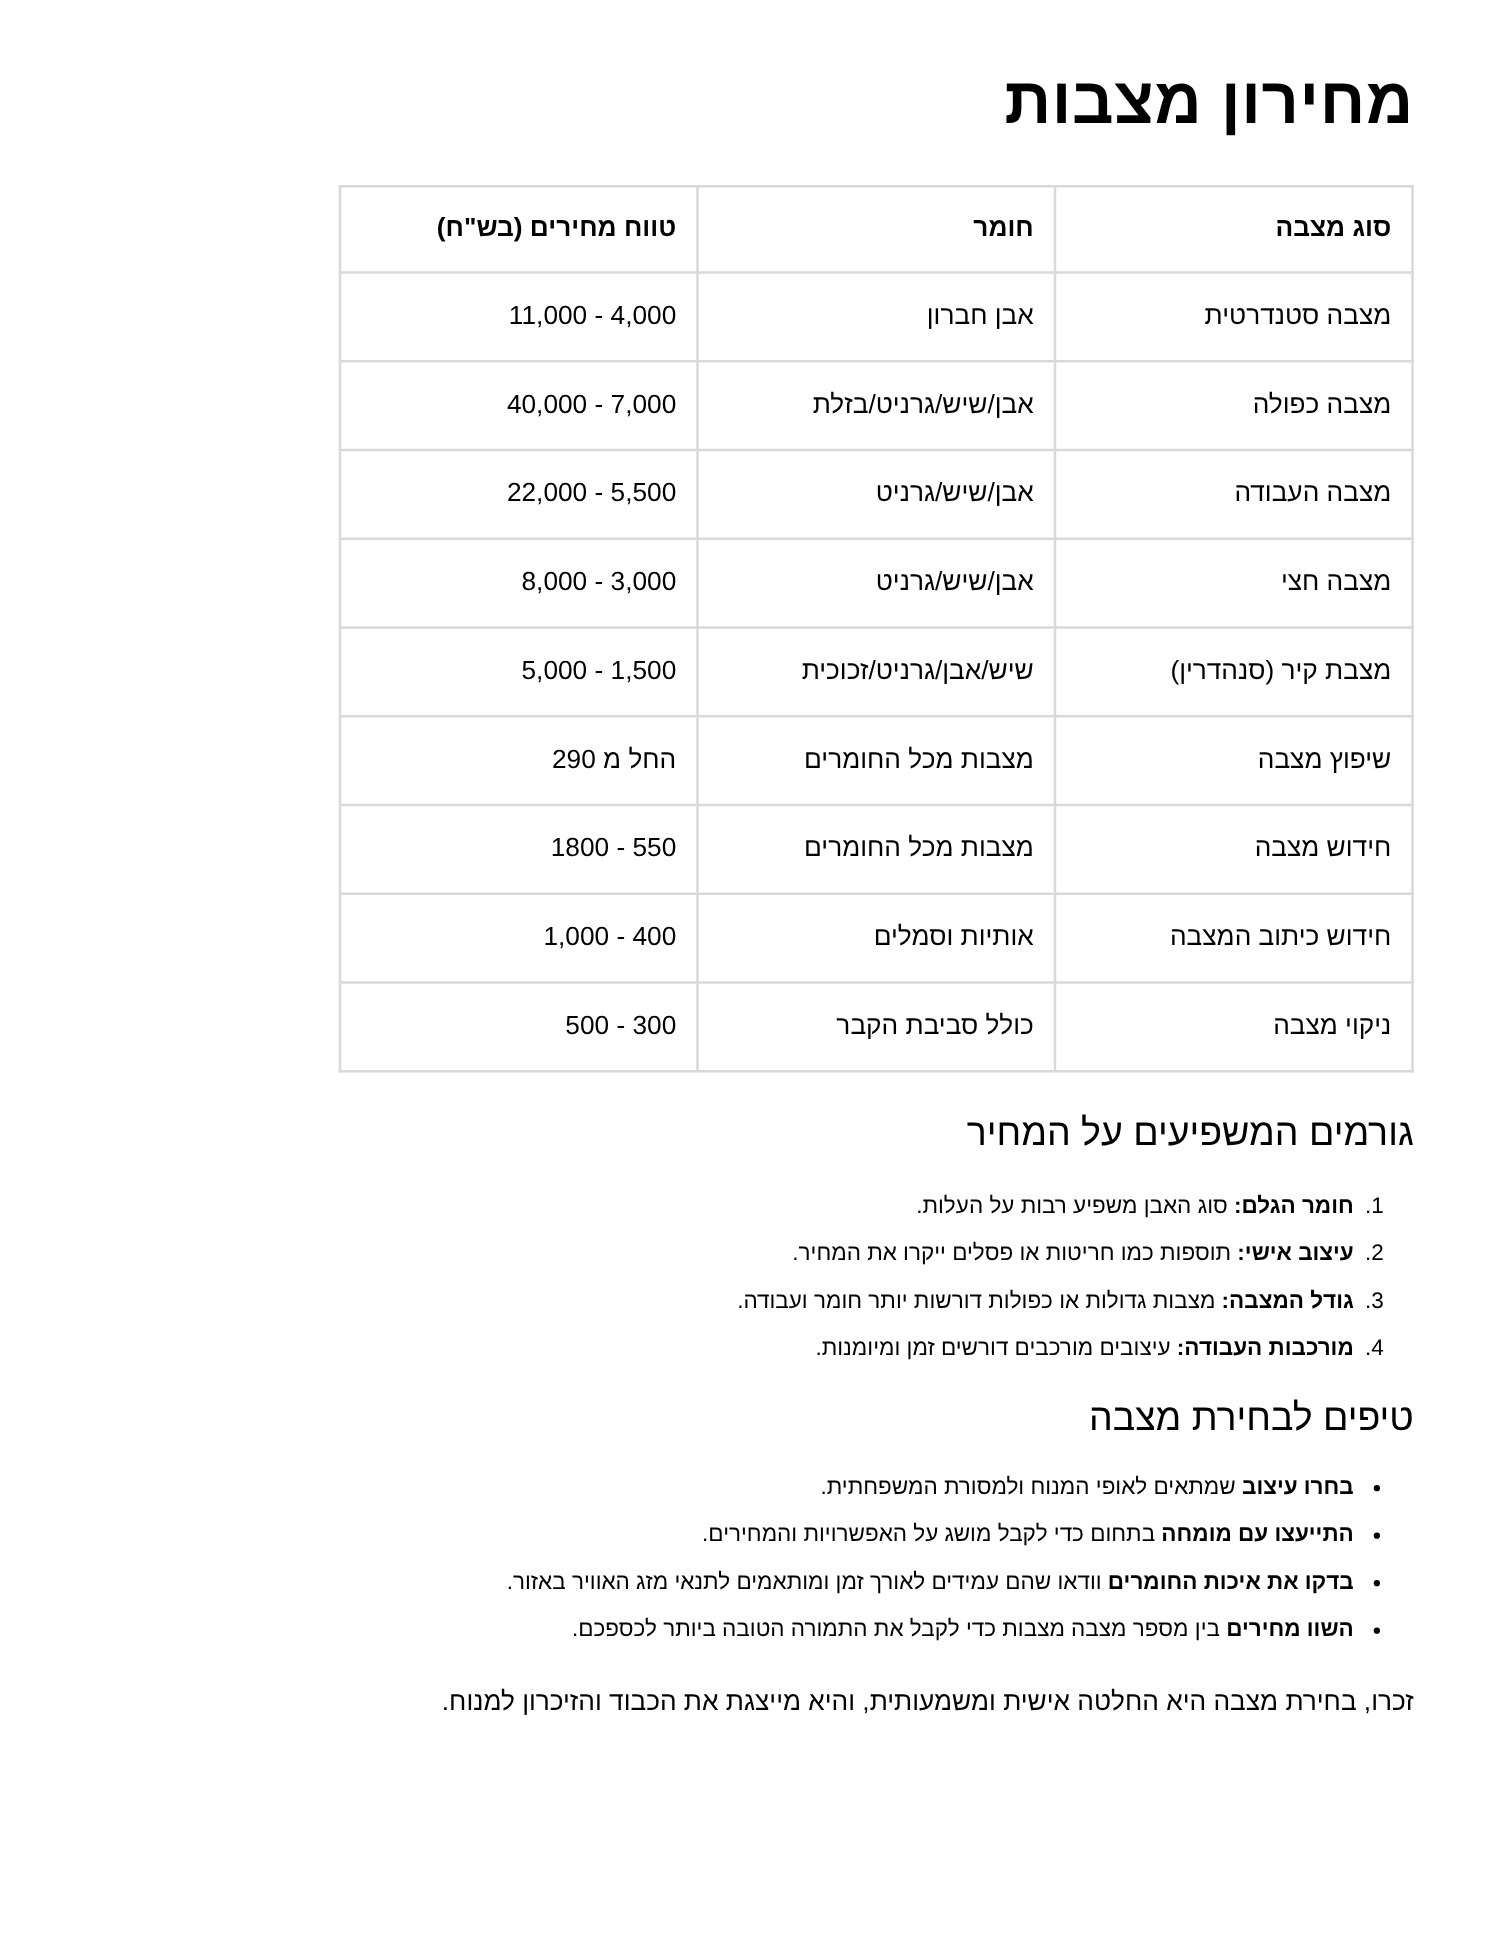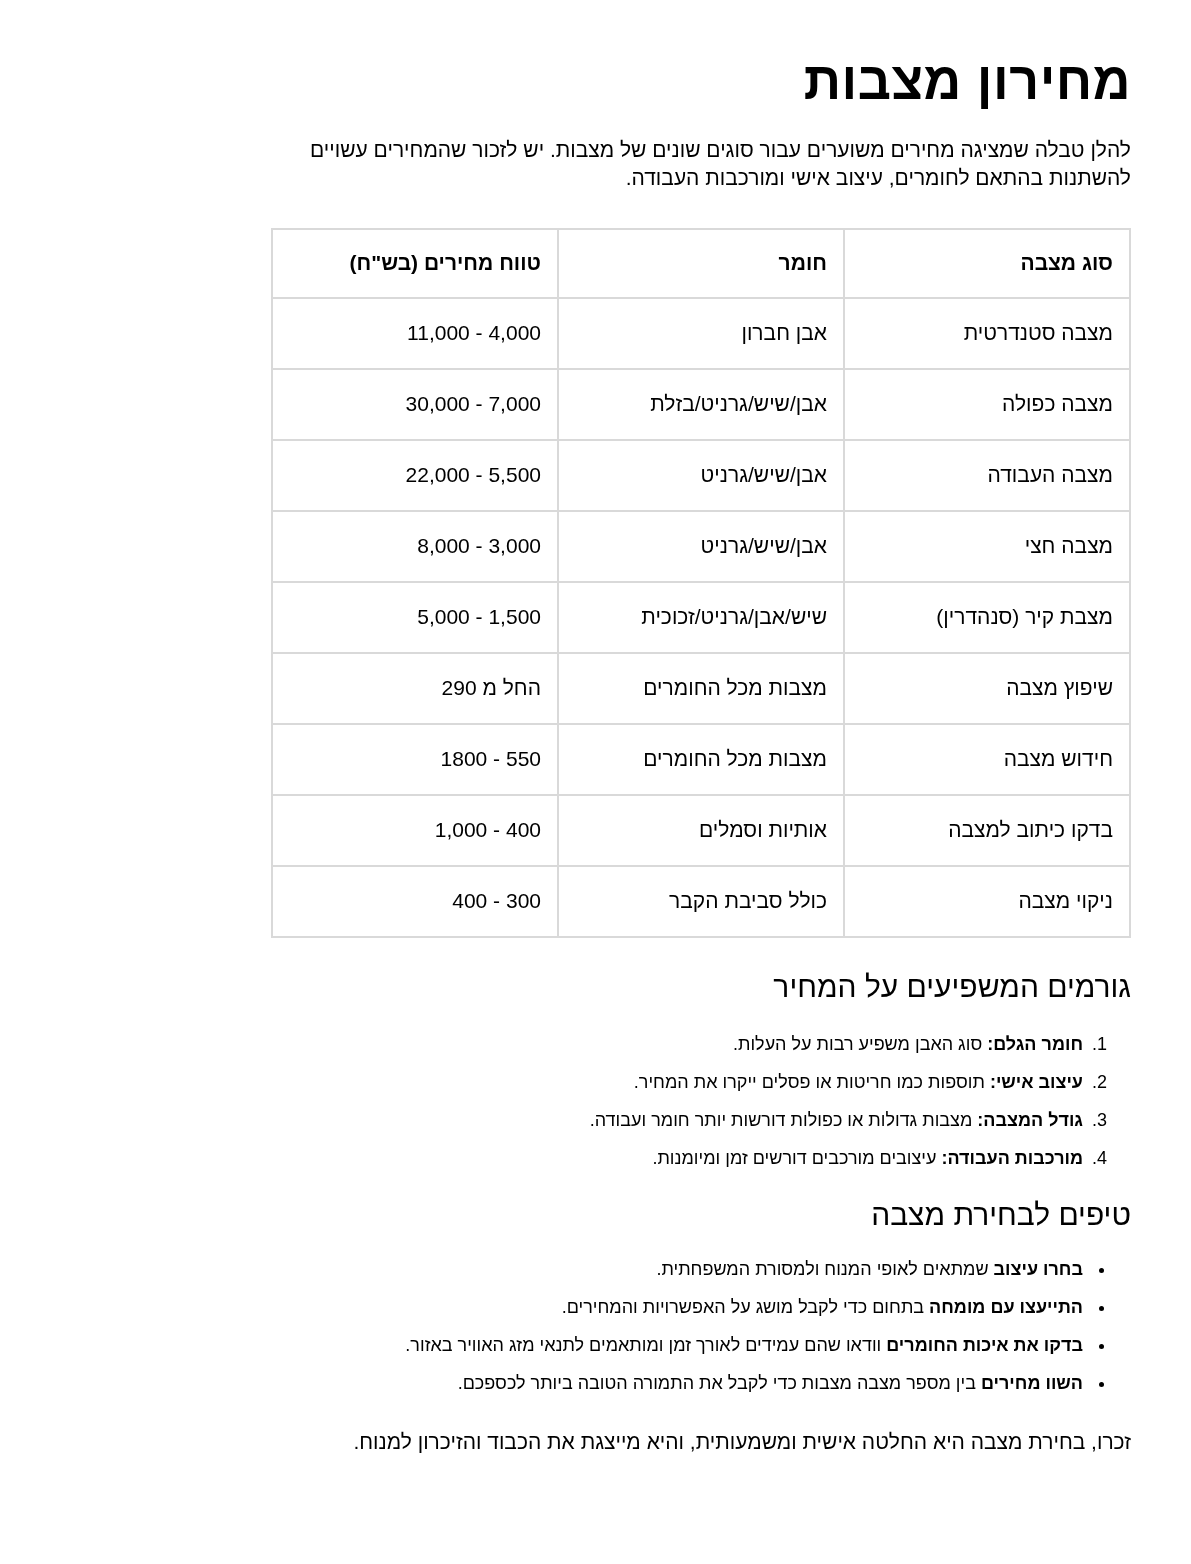--- a/index.html
+++ b/index.html
@@ -75,41 +75,40 @@
   }
   strong.lead { font-weight: 700; }
 </style>
 </head>
 <body>
 
 <div class="page">
 
   <h1 class="doc-title">מחירון מצבות</h1>
 
-  <p class="intro">להלן טבלה שמציגה מחירים משוערים עבור סוגים שונים של מצבות. יש לזכור שהמחירים עשויים להשתנות בהתאם לחומרים, עיצוב אישי ומורכבות העבודה.</p>
 
   <table class="price-table">
     <thead>
       <tr>
         <th>סוג מצבה</th>
         <th>חומר</th>
         <th>טווח מחירים (בש"ח)</th>
       </tr>
     </thead>
     <tbody>
     <tr>
       <td>מצבה סטנדרטית</td>
       <td>אבן חברון</td>
       <td>4,000 - 11,000</td>
     </tr>
 
     <tr>
       <td>מצבה כפולה</td>
       <td>אבן/שיש/גרניט/בזלת</td>
-      <td>7,000 - 30,000</td>
+      <td>7,000 - 40,000</td>
     </tr>
 
     <tr>
       <td>מצבה העבודה</td>
       <td>אבן/שיש/גרניט</td>
       <td>5,500 - 22,000</td>
     </tr>
 
     <tr>
       <td>מצבה חצי</td>
@@ -129,29 +128,29 @@
       <td>החל מ 290</td>
     </tr>
 
     <tr>
       <td>חידוש מצבה</td>
       <td>מצבות מכל החומרים</td>
       <td>550 - 1800</td>
     </tr>
 
     <tr>
-      <td>בדקו כיתוב למצבה</td>
+      <td>חידוש כיתוב המצבה</td>
       <td>אותיות וסמלים</td>
       <td>400 - 1,000</td>
     </tr>
 
     <tr>
       <td>ניקוי מצבה</td>
       <td>כולל סביבת הקבר</td>
-      <td>300 - 400</td>
+      <td>300 - 500</td>
     </tr>
   </tbody>
   </table>
 
   <h2 class="section-heading">גורמים המשפיעים על המחיר</h2>
 
   <ol class="factors-list">
     <li><strong class="lead">חומר הגלם:</strong><span> סוג האבן משפיע רבות על העלות.</span></li>
 
     <li><strong class="lead">עיצוב אישי:</strong><span> תוספות כמו חריטות או פסלים ייקרו את המחיר.</span></li>

